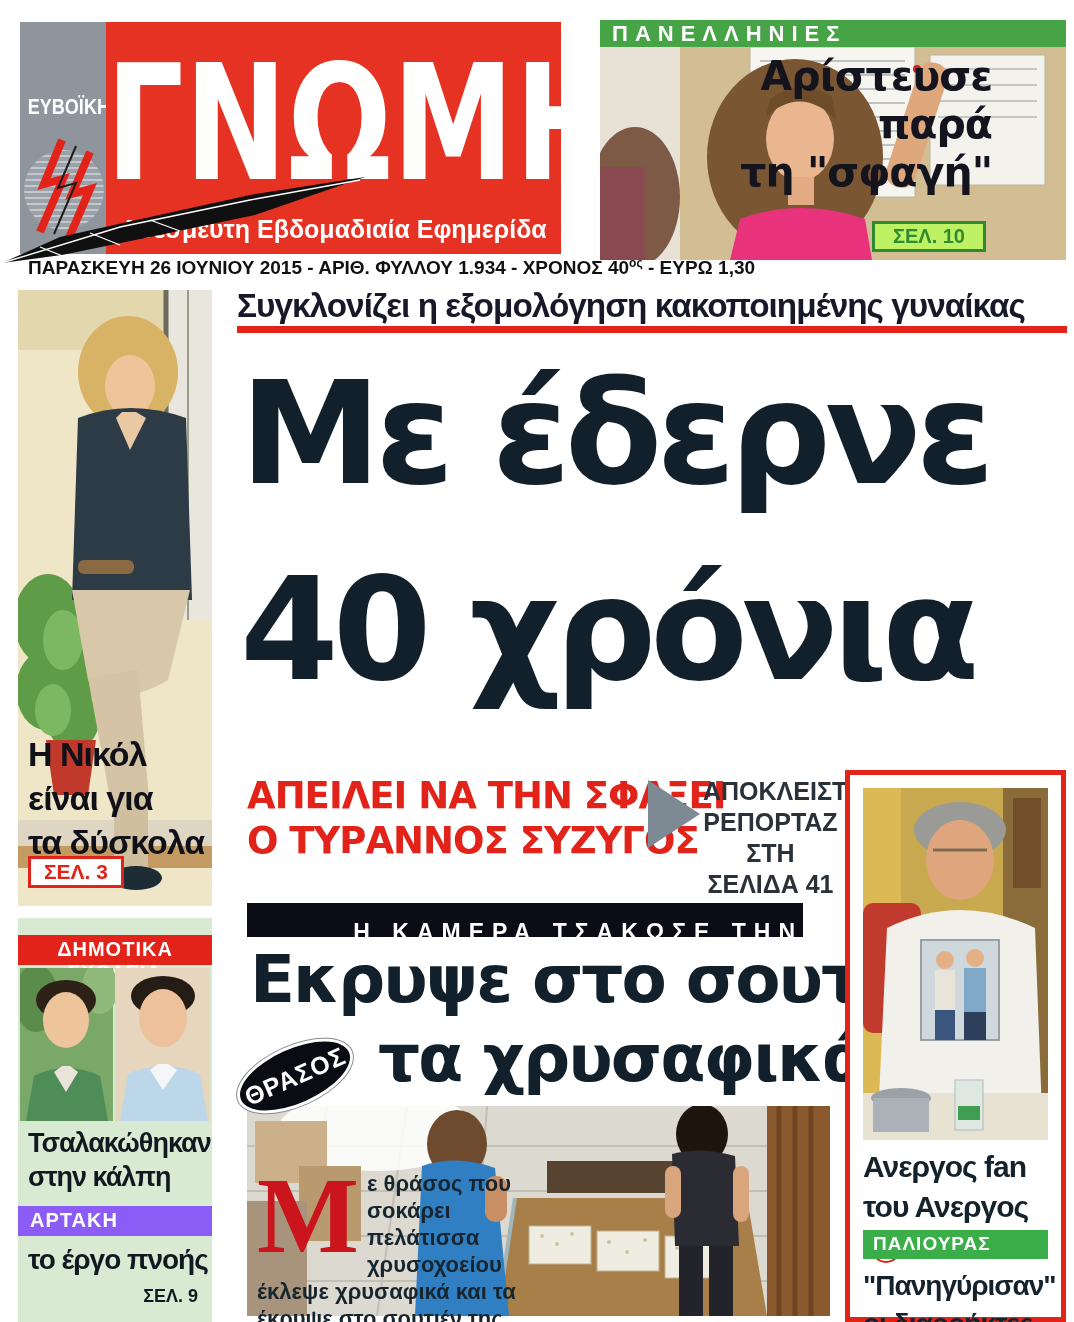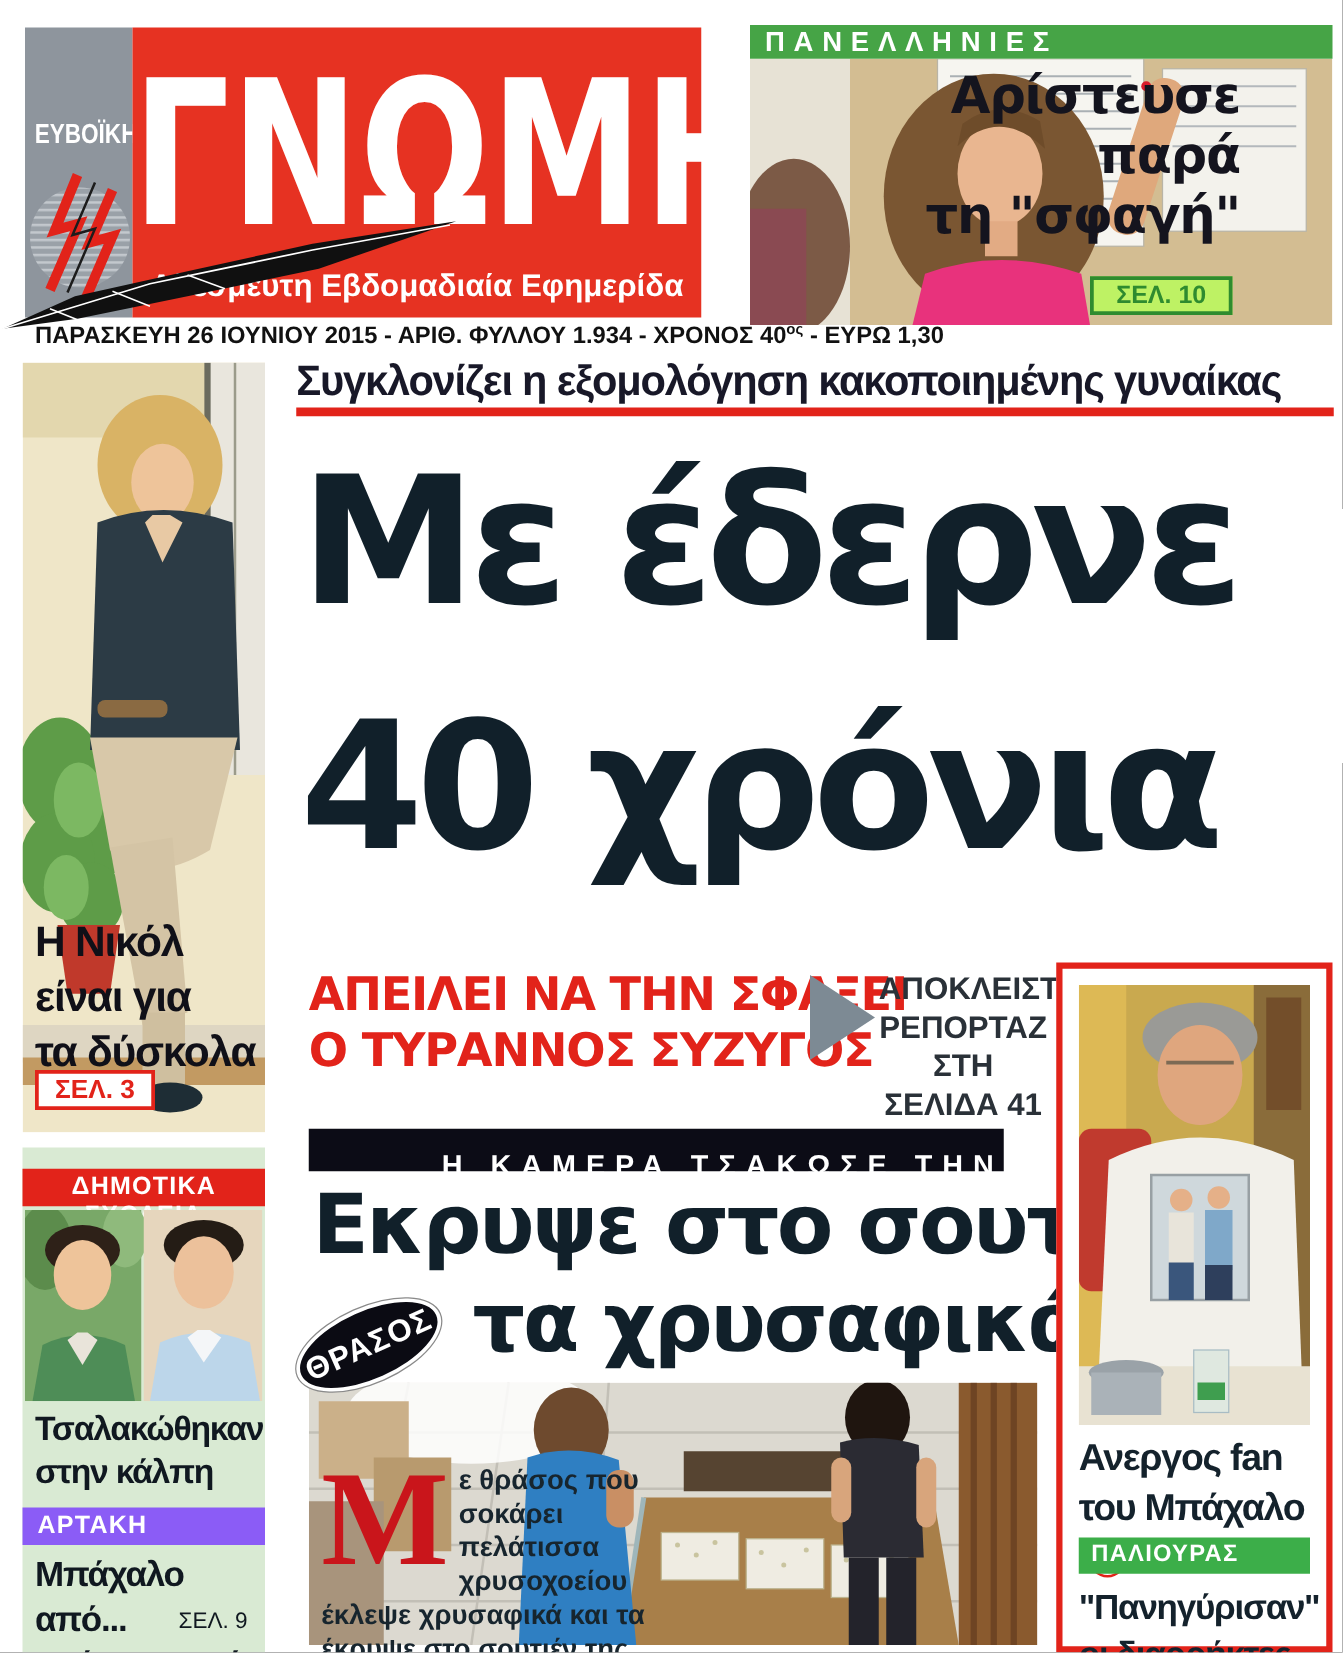--- a/index.html
+++ b/index.html
@@ -56,21 +56,21 @@
   
   .left-green{left:18px;top:918px;width:194px;height:404px;background:var(--light-green);}
   .schools-bar{left:0;top:17px;width:194px;height:30px;background:var(--red);color:#fff;font-weight:bold;
     font-size:20px;text-align:center;padding-top:3px;letter-spacing:1px;}
   .portraits{left:2px;top:50px;width:190px;height:153px;overflow:hidden;}
   .schools-head{left:10px;top:208px;font-weight:bold;font-size:27px;line-height:34px;color:#101820;letter-spacing:-1px;}
   .schools-pageref{font-size:16px;letter-spacing:0;}
   .artaki-bar{left:0;top:288px;width:194px;height:30px;background:#8b5cf6;color:#fff;font-weight:bold;
     font-size:20px;padding:3px 0 0 12px;letter-spacing:1px;}
   .artaki-head{left:10px;top:324px;font-weight:bold;font-size:28px;line-height:36px;color:#101820;letter-spacing:-1px;}
-  .artaki-pageref{right:14px;top:368px;font-weight:normal;font-size:18px;color:#101820;}
+  .artaki-pageref{right:14px;top:368px;font-weight:bold;font-size:18px;color:#101820;}
 
   
   .theft-bar{left:247px;top:903px;width:556px;height:34px;background:#0c0c16;color:#fff;font-weight:bold;
     font-size:23px;letter-spacing:8px;text-align:right;padding-top:16px;}
   .theft-h1{left:250px;top:941px;font-weight:900;font-size:66px;color:var(--dark);letter-spacing:-2px;
     font-family:"DejaVu Sans",sans-serif;white-space:nowrap;}
   .theft-h2{left:378px;top:1020px;font-weight:900;font-size:66px;color:var(--dark);letter-spacing:-2px;
     font-family:"DejaVu Sans",sans-serif;white-space:nowrap;}
   .badge{left:233px;top:1046px;width:124px;height:60px;background:#0b0b13;border:3px solid #fff;border-radius:50%;
     box-shadow:0 0 0 1px #8a8a8a;transform:rotate(-24deg);display:flex;align-items:center;justify-content:center;
@@ -247,21 +247,20 @@
         <path d="M100,153 L108,106 Q143,90 180,106 L188,153 Z" fill="#bcd6ea"></path>
         <path d="M130,102 L143,122 L157,102 L148,96 L138,96 Z" fill="#f4f6f8"></path>
       </svg>
     </div>
     <div class="abs schools-head">
       <div>Τσαλακώθηκαν</div>
       <div><span>στην κάλπη</span> <span class="schools-pageref">ΣΕΛ. 16-17</span></div>
     </div>
     <div class="abs artaki-bar">ΑΡΤΑΚΗ</div>
     <div class="abs artaki-head">
-      <div>Μπάχαλο από...</div>
       <div>το έργο πνοής</div>
     </div>
     <div class="abs artaki-pageref">ΣΕΛ. 9</div>
   </div>
 
   <div class="abs theft-bar">Η ΚΑΜΕΡΑ ΤΣΑΚΩΣΕ ΤΗΝ ΚΛΕΦΤΡΑ</div>
   <div class="abs theft-h1">Εκρυψε στο σουτιέν</div>
   <div class="abs theft-h2">τα χρυσαφικά !</div>
 
   <div class="abs cctv">
@@ -344,21 +343,21 @@
         <rect x="101" y="224" width="22" height="28" fill="#2e3f5c"></rect>
         <rect x="0" y="305" width="185" height="47" fill="#e8e2d2"></rect>
         <rect x="92" y="292" width="28" height="50" fill="#dfe8e0" stroke="#a8bcc4"></rect>
         <rect x="95" y="318" width="22" height="14" fill="#3f9e4f"></rect>
         <ellipse cx="38" cy="310" rx="30" ry="10" fill="#9aa2a8"></ellipse>
         <rect x="10" y="310" width="56" height="34" fill="#aab2b8"></rect>
       </svg>
     </div>
     <div class="abs samaras-head">
       <div>Ανεργος fan</div>
-      <div><span>του Μπάχαλο</span><span class="circle-ref">7</span></div>
+      <div><span>του Ανεργος</span><span class="circle-ref">7</span></div>
     </div>
     <div class="abs paliouras-bar">ΠΑΛΙΟΥΡΑΣ</div>
     <div class="abs paliouras-head">
       <div>"Πανηγύρισαν"</div>
       <div><span>οι διαρρήκτες</span></div>
     </div>
   </div>
 
 </div>
 

